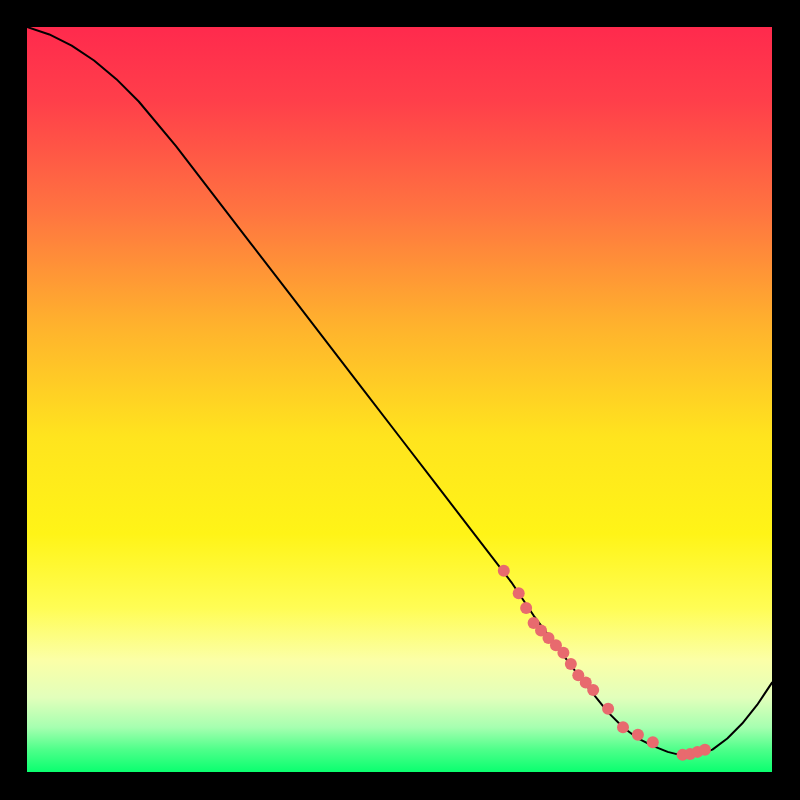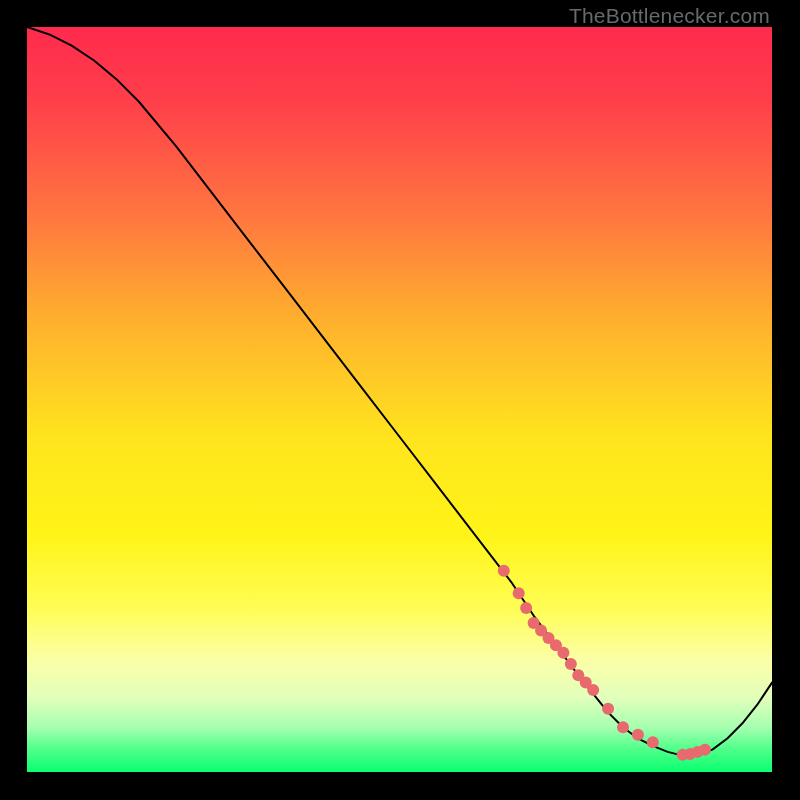--- a/index.html
+++ b/index.html
@@ -38,21 +38,20 @@
     font-size: 21px;
     font-weight: 500;
     letter-spacing: 0.2px;
     white-space: nowrap;
   }
 </style>
 </head>
 <body>
 
 <div class="outer">
-  <div class="watermark">TheBottlenecker.com</div>
   <div class="plot-wrap">
     <svg viewBox="0 0 745 745">
       <defs>
         <linearGradient id="bg-grad" x1="0" y1="0" x2="0" y2="1">
             <stop offset="0.0%" stop-color="#ff2a4d"></stop>
             <stop offset="10.0%" stop-color="#ff3f4a"></stop>
             <stop offset="25.0%" stop-color="#ff7540"></stop>
             <stop offset="40.0%" stop-color="#ffb22d"></stop>
             <stop offset="55.0%" stop-color="#ffe41e"></stop>
             <stop offset="68.0%" stop-color="#fff417"></stop>

